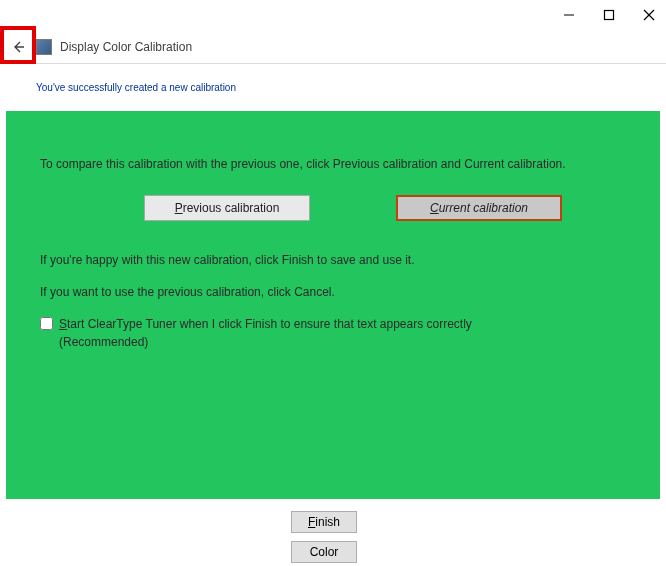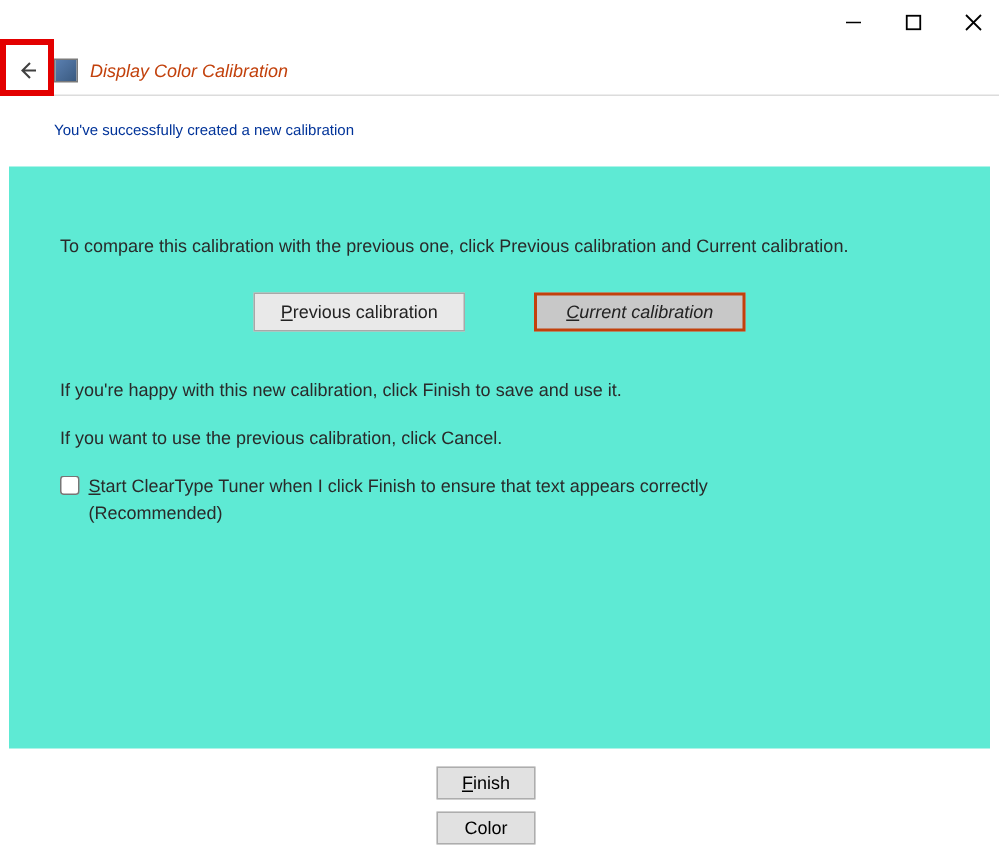--- a/index.html
+++ b/index.html
@@ -57,55 +57,55 @@
     }
     .app-icon {
       width: 16px;
       height: 16px;
       background: linear-gradient(135deg, #5a7fb0 0%, #3a5a80 100%);
       margin-right: 8px;
       border: 1px solid #7a7a7a;
     }
     .app-title {
       font-size: 12px;
-      color: #c2410c;
-      font-style: italic;
+      color: #404040;
     }
     .heading {
       color: #003399;
       font-size: 10px;
       padding: 18px 0 18px 36px;
     }
     .content-area {
-      background: #5eead4;
+      background: #22c55e;
       margin: 0 6px;
       height: 388px;
       padding: 44px 34px 8px 34px;
       color: #2a2a2a;
       font-size: 12px;
       line-height: 1.5;
     }
     .content-area p {
       margin-bottom: 14px;
     }
     .compare-row {
       display: flex;
       justify-content: center;
       gap: 46px;
       margin: 22px 0 30px 0;
     }
     .compare-btn {
-      width: 141px;
+      width: 166px;
       height: 26px;
       font-size: 12px;
       color: #222;
       display: flex;
       align-items: center;
       justify-content: center;
       cursor: default;
+      margin-left: 40px;
     }
     .prev-cal {
       background: #e9e9e9;
       border: 1px solid #a8a8a8;
     }
     .curr-cal {
       background: #c8c8c8;
       border: 2px solid #c2410c;
       font-style: italic;
     }

